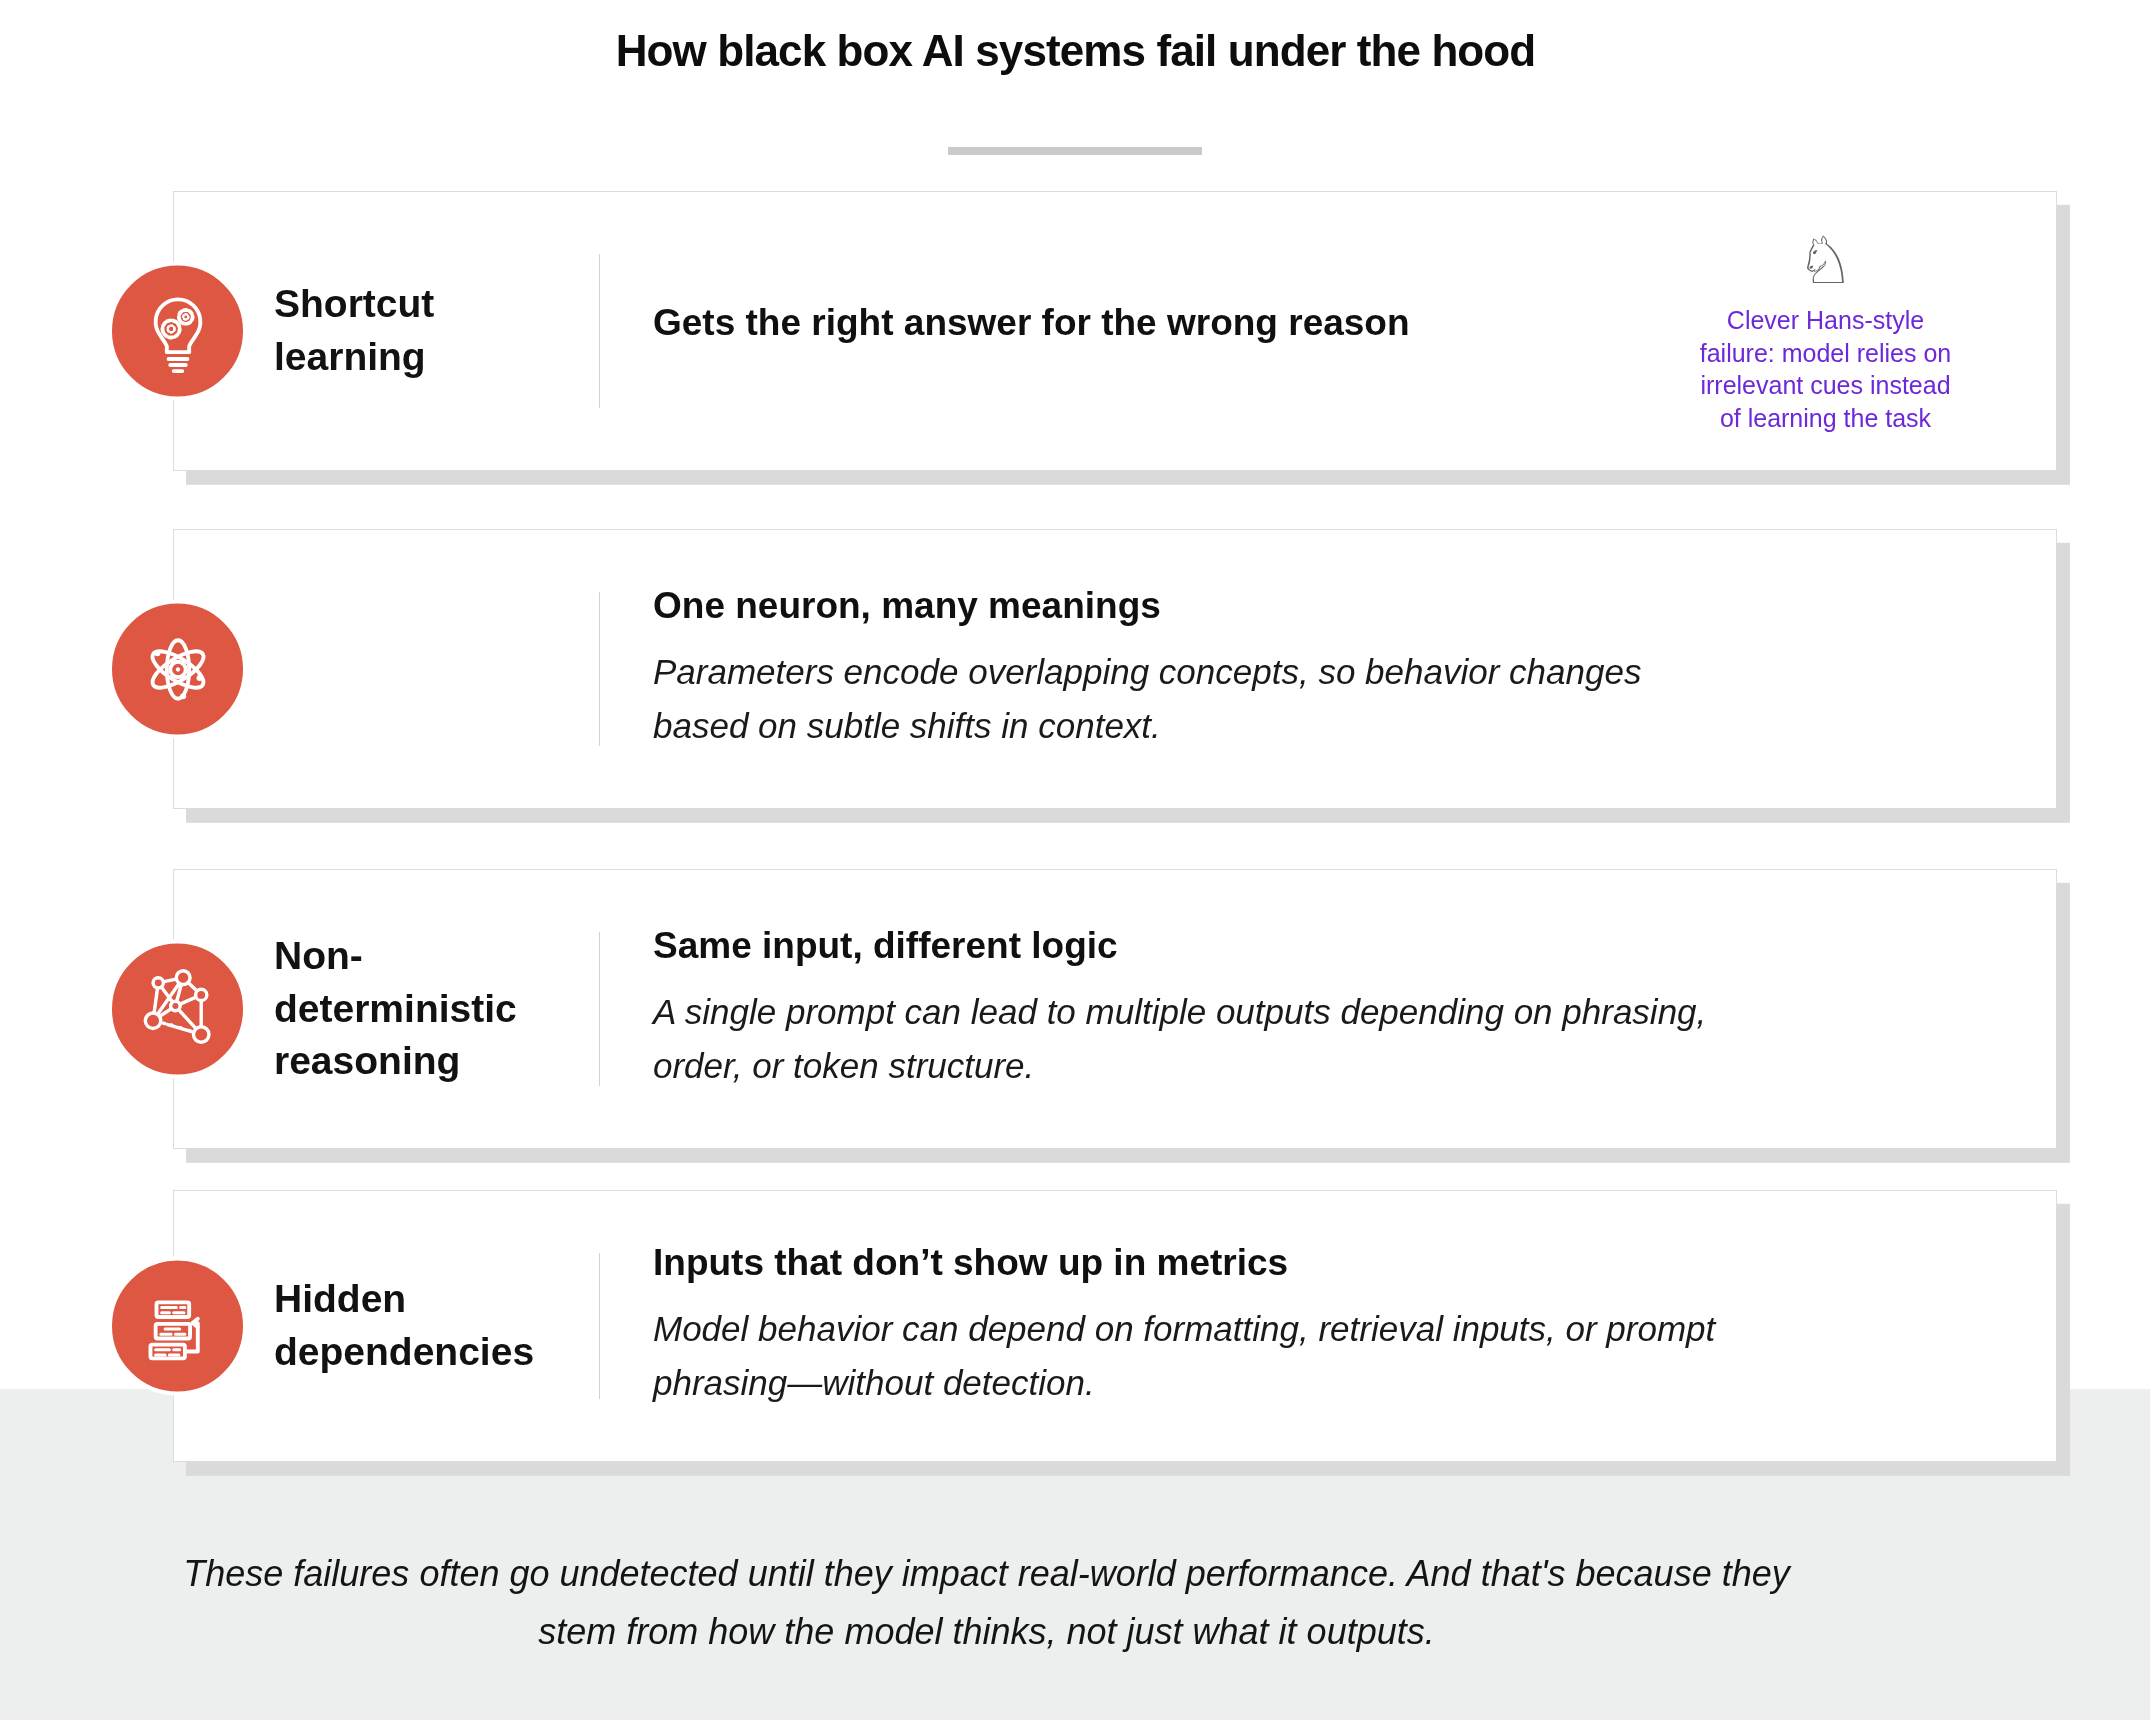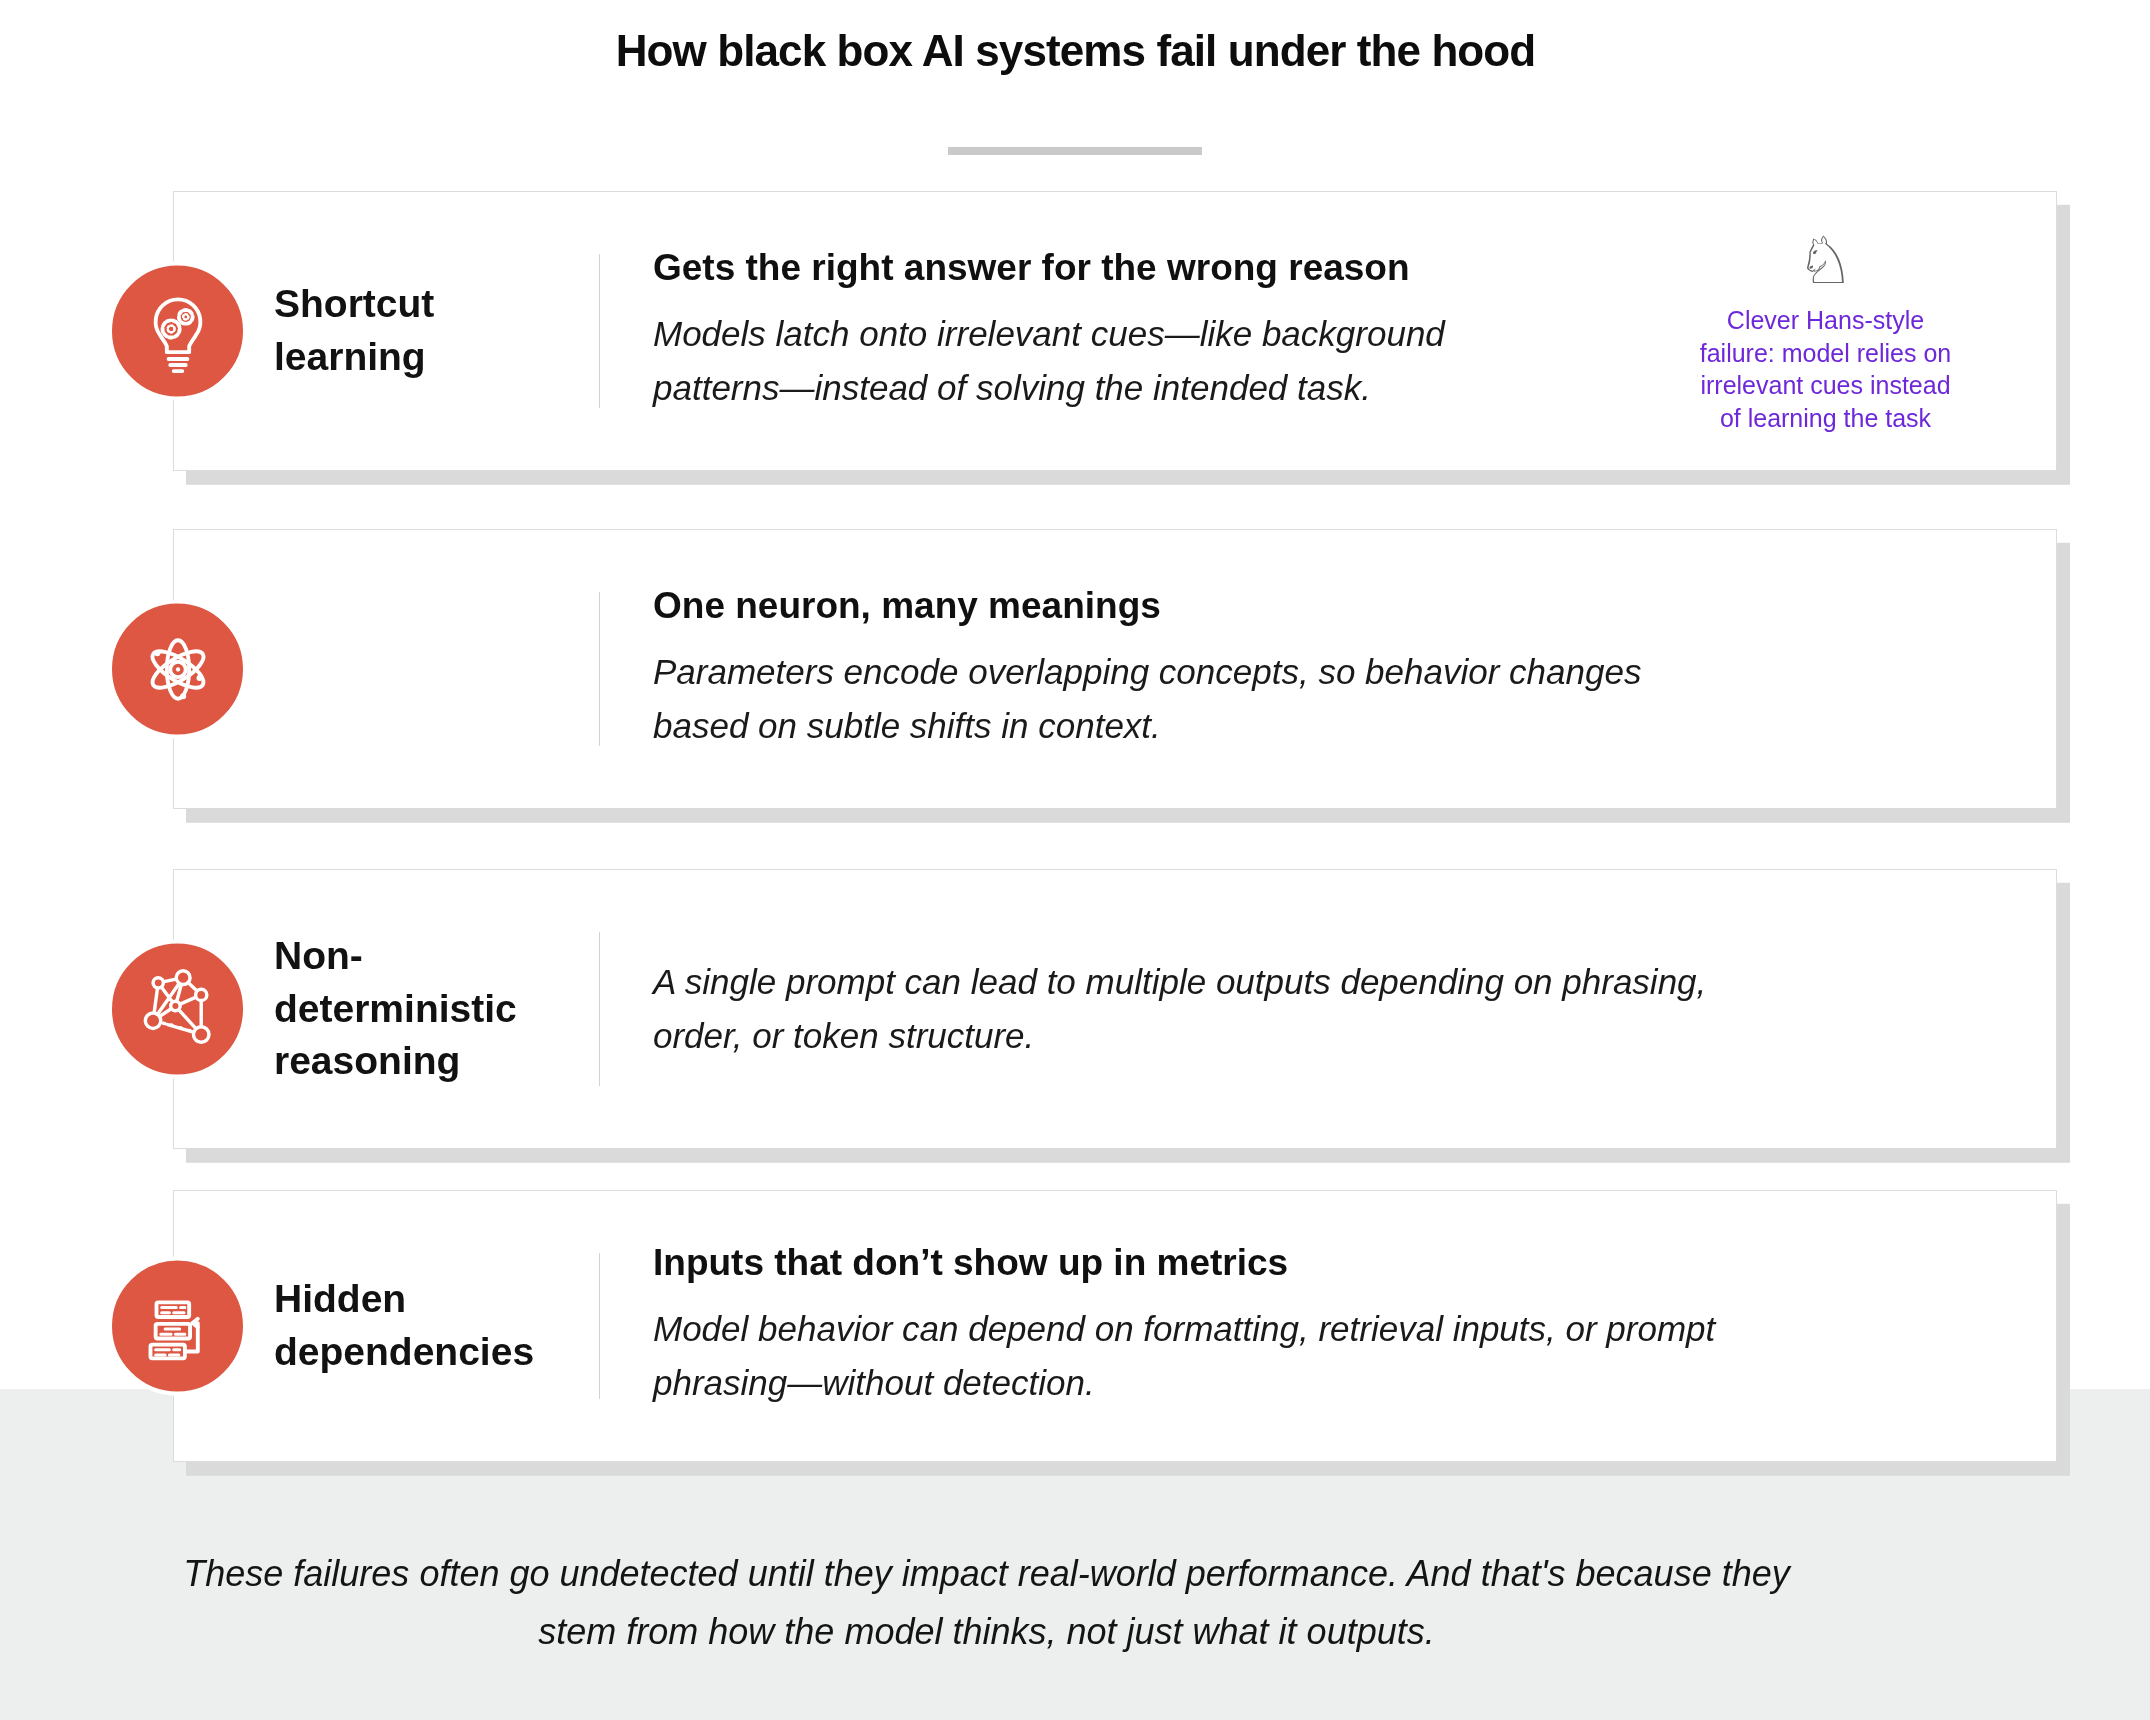--- a/index.html
+++ b/index.html
@@ -100,22 +100,20 @@
           <circle cx="59" cy="33" r="8" stroke-dasharray="4 3"></circle>
           <circle cx="59" cy="33" r="3" stroke-width="3" stroke-dasharray="2 2.5"></circle>
         </svg>
       </span>
     </div>
     <p class="card-label">Shortcut
 learning</p>
     <div class="v-divider"></div>
     <div class="card-content">
       <h2 class="card-heading">Gets the right answer for the wrong reason</h2>
-      <p class="card-body">Models latch onto irrelevant cues—like background
-patterns—instead of solving the intended task.</p>
     </div>
     <aside class="side-note">
       <div class="knight-glyph">♘</div>
       <p class="side-note-text">Clever Hans-style
 failure: model relies on
 irrelevant cues instead
 of learning the task</p>
     </aside>
   </section>
 
@@ -157,20 +155,21 @@
           <circle cx="21" cy="63" r="9" fill="#dd5742"></circle>
           <circle cx="77" cy="79" r="9" fill="#dd5742"></circle>
         </svg>
       </span>
     </div>
     <p class="card-label">Non-
 deterministic
 reasoning</p>
     <div class="v-divider"></div>
     <div class="card-content">
+      <h2 class="card-heading">Same input, different logic</h2>
       <p class="card-body">A single prompt can lead to multiple outputs depending on phrasing,
 order, or token structure.</p>
     </div>
   </section>
 
   <section class="card card-4">
     <div class="icon-circle">
       <span>
         <svg viewBox="0 0 100 100" fill="none" stroke="#ffffff" stroke-width="4.5" stroke-linecap="round" stroke-linejoin="round">
           <rect x="25" y="22" width="38" height="17" rx="2"></rect>

